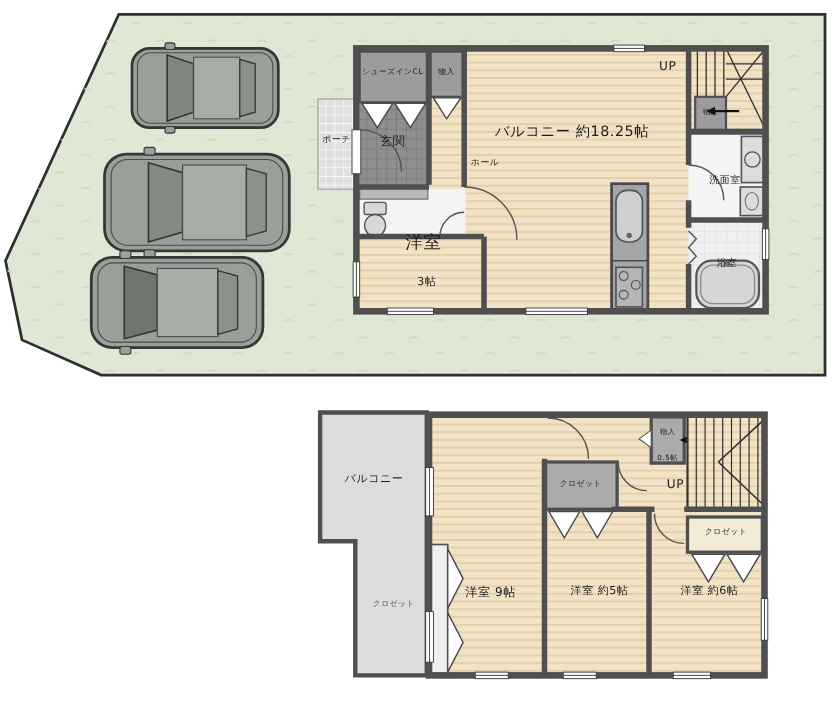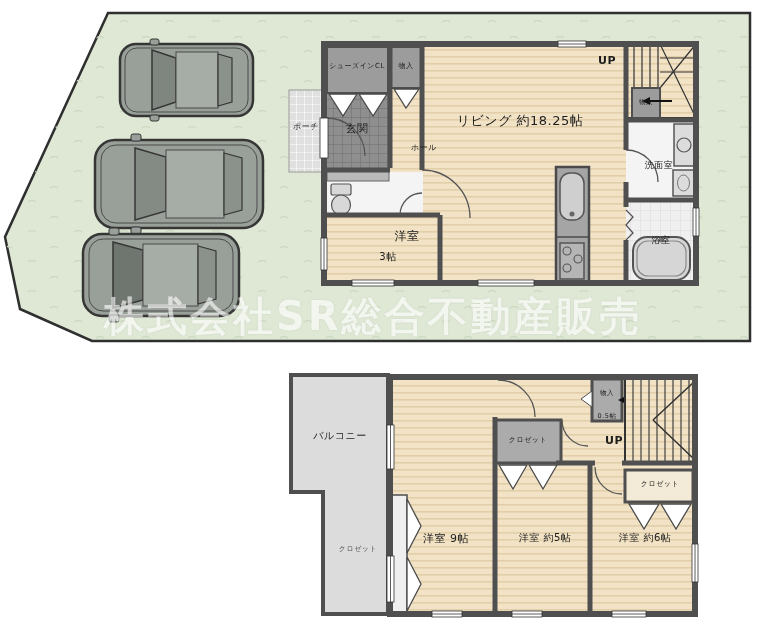--- a/index.html
+++ b/index.html
@@ -5,21 +5,21 @@
   html,body{margin:0;padding:0;background:#fff;}
   #canvas{
     position:relative;width:764px;height:642px;background:#ffffff;overflow:hidden;
     font-family:"DejaVu Sans","Liberation Sans",sans-serif;
   }
   #plan-svg{position:absolute;left:0;top:0;}
   .lbl{
     position:absolute;transform:translate(-50%,-50%);
     color:#1c1c1c;white-space:nowrap;line-height:1;letter-spacing:0.5px;
   }
-  .lbl.bold{font-weight:bold;}
+  .lbl.bold{font-weight:normal;}
   .lbl.gray{color:#555;}
   .watermark{
     position:absolute;left:104px;top:289px;width:560px;height:46px;
     font-size:40px;font-weight:bold;letter-spacing:3px;white-space:nowrap;
     color:#ffffff;opacity:0.62;text-shadow:0 0 2px rgba(160,170,155,0.55);
     z-index:5;
   }
 </style>
 </head>
 <body>
@@ -247,35 +247,34 @@
             <line x1="695" y1="544" x2="695" y2="582" stroke="#333" stroke-width="0.8"></line>
           </g>
     </g>
   </g>
 </svg>
 
 <span class="lbl" style="left:306px;top:127px;font-size:8px;">ポーチ</span>
 <span class="lbl" style="left:357px;top:66px;font-size:7px;text-align:right;">シューズインCL</span>
 <span class="lbl" style="left:406px;top:66px;font-size:7px;">物入</span>
 <span class="lbl" style="left:357px;top:128px;font-size:11px;">玄関</span>
-<span class="lbl" style="left:405px;top:148px;font-size:8px;padding-left:38px;">ホール</span>
-<span class="lbl" style="left:520px;top:120px;font-size:13px;">リビング 約18.25帖</span>
+<span class="lbl" style="left:422px;top:148px;font-size:8px;padding-left:38px;">ホール</span>
+<span class="lbl" style="left:520px;top:120px;font-size:13px;">バルコニー 約18.25帖</span>
 <span class="lbl bold" style="left:607px;top:60px;font-size:11px;">UP</span>
 <span class="lbl" style="left:646px;top:102px;font-size:6.5px;">物入</span>
 <span class="lbl" style="left:659px;top:165px;font-size:9px;">洗面室</span>
 <span class="lbl" style="left:661px;top:228px;font-size:9px;margin-top:12px;">浴室</span>
-<span class="lbl" style="left:385px;top:236px;font-size:12px;margin-left:22px;">洋室</span>
+<span class="lbl" style="left:385px;top:220px;font-size:16px;">洋室</span>
 <span class="lbl" style="left:388px;top:257px;font-size:10px;">3帖</span>
 
 <span class="lbl" style="left:340px;top:436px;font-size:10px;text-align:right;">バルコニー</span>
 <span class="lbl" style="left:446px;top:497px;font-size:11px;margin-top:41px;">洋室  9帖</span>
 <span class="lbl gray" style="left:358px;top:549px;font-size:7px;">クロゼット</span>
 <span class="lbl" style="left:528px;top:440px;font-size:7px;">クロゼット</span>
 <span class="lbl" style="left:607px;top:393px;font-size:6.5px;">物入</span>
 <span class="lbl" style="left:607px;top:416px;font-size:6.5px;">0.5帖</span>
 <span class="lbl bold" style="left:614px;top:440px;font-size:11px;">UP</span>
 <span class="lbl" style="left:660px;top:484px;font-size:7px;">クロゼット</span>
 <span class="lbl" style="left:545px;top:538px;font-size:10px;">洋室  約5帖</span>
 <span class="lbl" style="left:645px;top:538px;font-size:10px;">洋室  約6帖</span>
 
-<div class="watermark">株式会社SR総合不動産販売</div>
 
 </div>
 
 </body></html>

